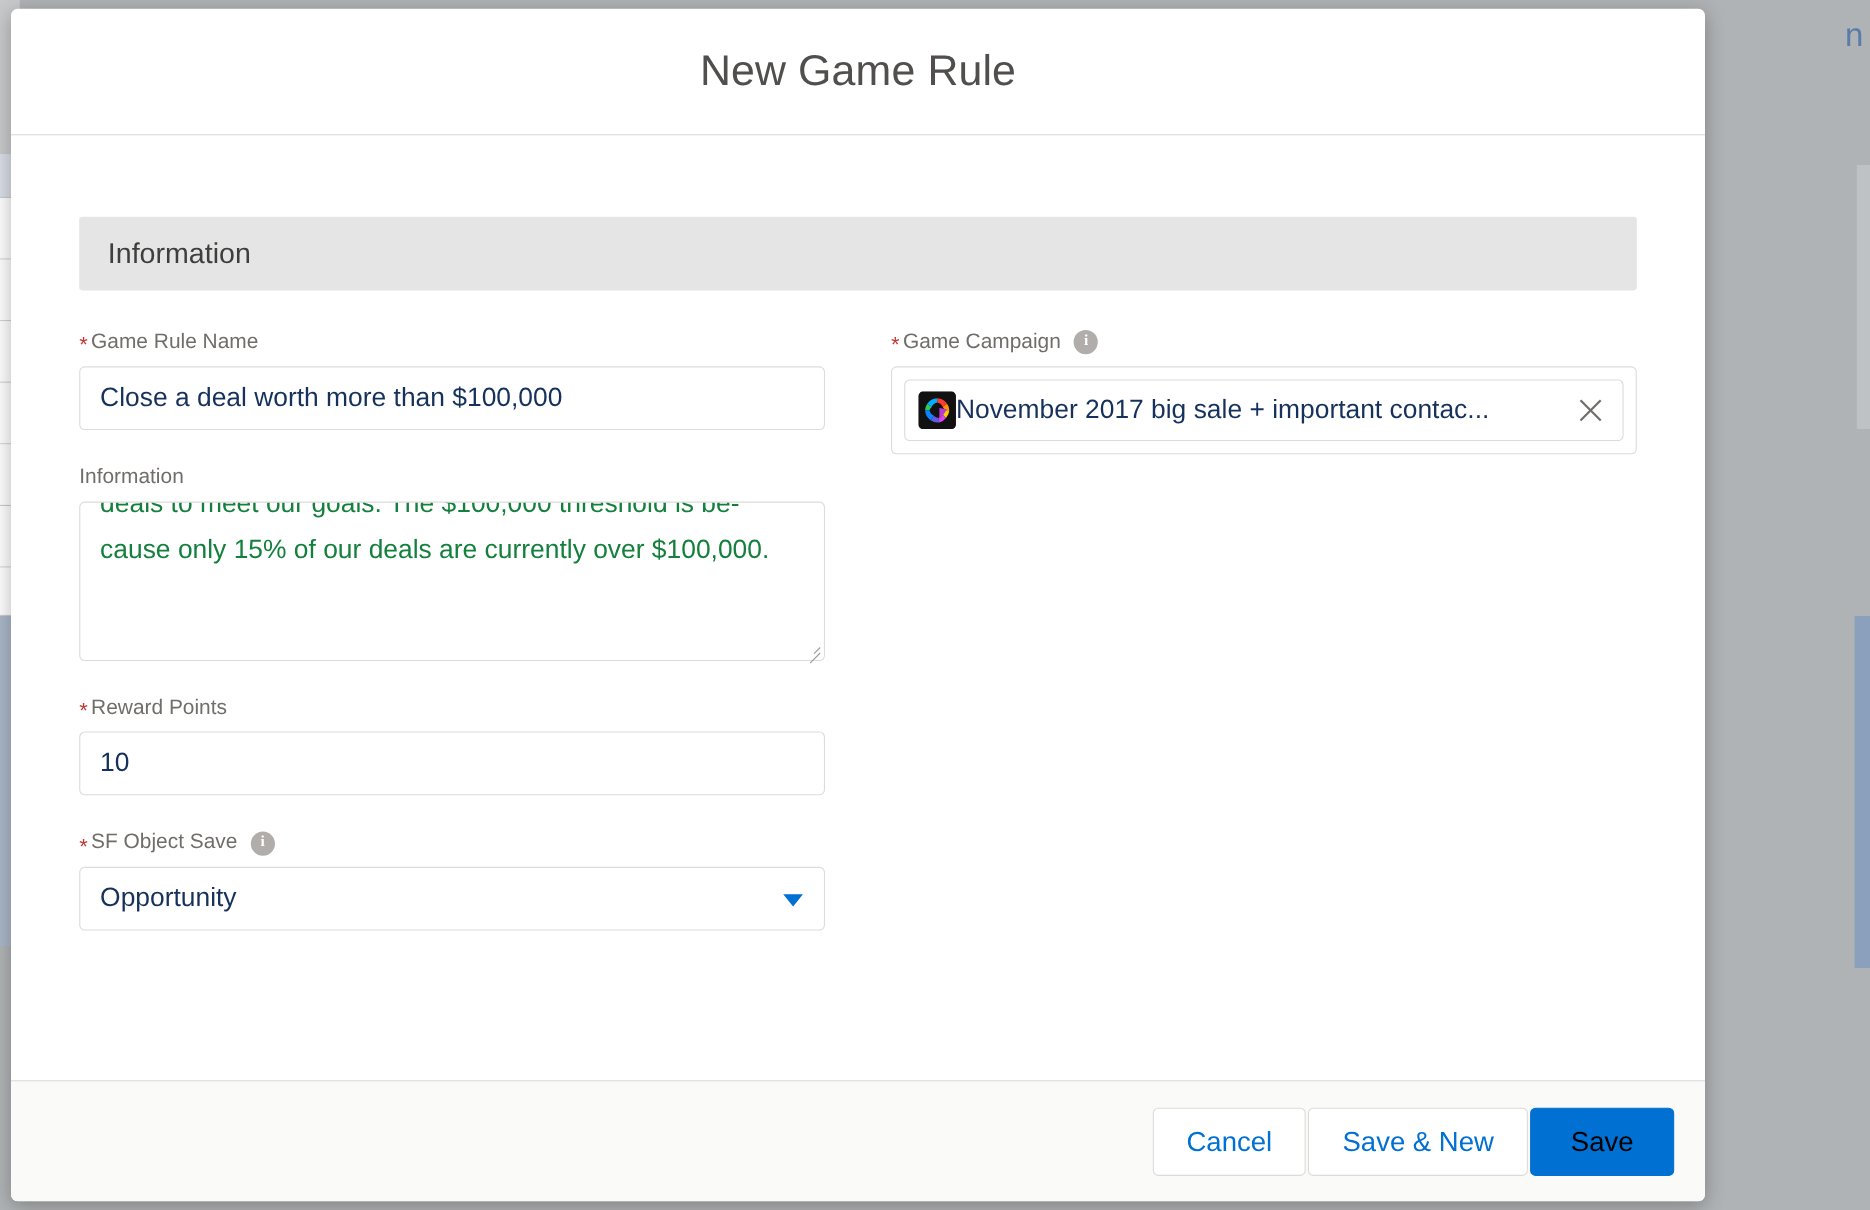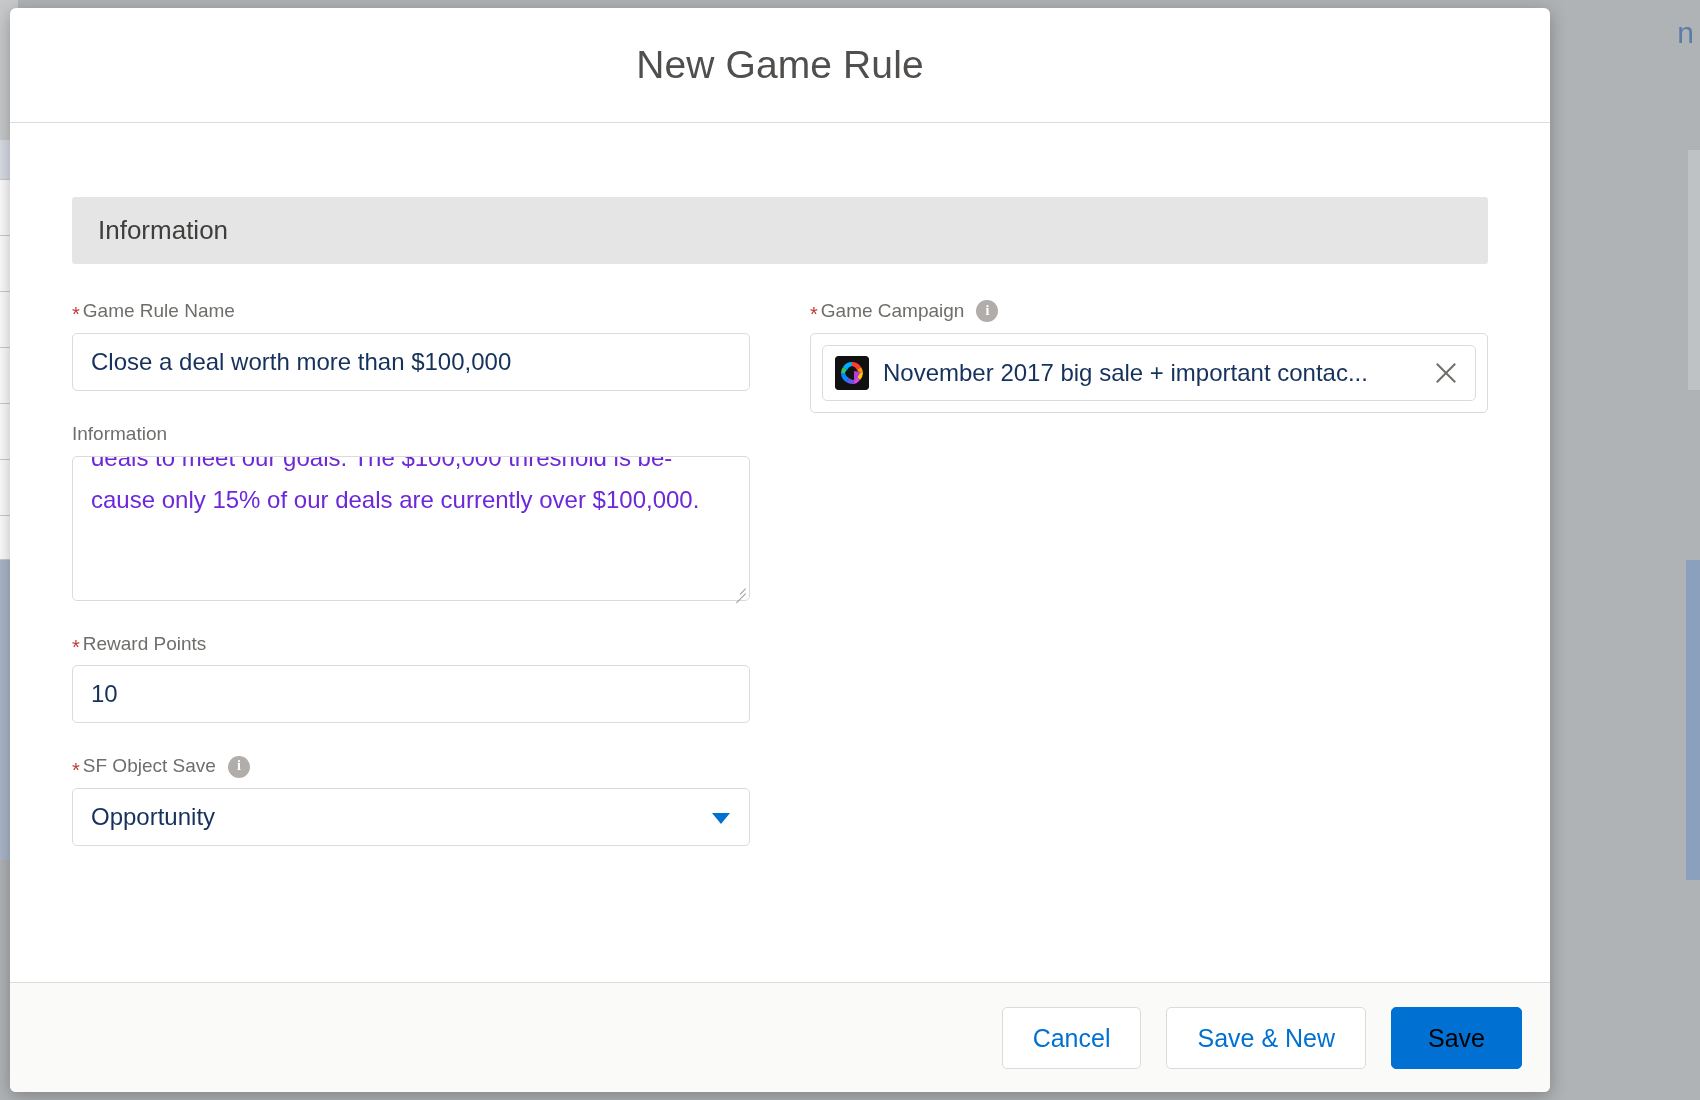--- a/index.html
+++ b/index.html
@@ -90,21 +90,21 @@
   }
   .modal-footer {
     flex: 0 0 110px;
     height: 110px;
     border-top: 1px solid #dddbda;
     background: #fafaf9;
     display: flex;
     align-items: center;
     justify-content: flex-end;
     padding-right: 28px;
-    gap: 25px;
+    gap: 2px;
   }
 
   
   .section-header {
     background: #e5e5e5;
     border-radius: 3px;
     padding: 18px 26px;
     margin-bottom: 36px;
   }
   .section-title {
@@ -187,21 +187,21 @@
   .ta-scroll {
     position: absolute;
     left: 1px; right: 1px; top: 1px; bottom: 1px;
     overflow: hidden;
     border-radius: 5px;
   }
   .ta-inner {
     padding: 0 18px;
     font-size: 24px;
     line-height: 42px;
-    color: #6d28d9;
+    color: #15803d;
     margin-top: -20px;
   }
   .resize-grip {
     position: absolute;
     right: 4px; bottom: 4px;
     width: 16px; height: 16px;
     pointer-events: none;
   }
   .resize-grip i {
     position: absolute;
@@ -251,21 +251,21 @@
     padding: 11px;
   }
   .pill {
     display: flex;
     align-items: center;
     border: 1px solid #dddbda;
     border-radius: 5px;
     background: #fff;
     height: 56px;
     padding: 0 14px 0 12px;
-    gap: 14px;
+    gap: 0;
   }
   .pill-icon {
     width: 34px; height: 34px;
     border-radius: 4px;
     flex: 0 0 34px;
     background: #1a1a1a;
     position: relative;
     overflow: hidden;
   }
   .pill-icon svg { display: block; }

